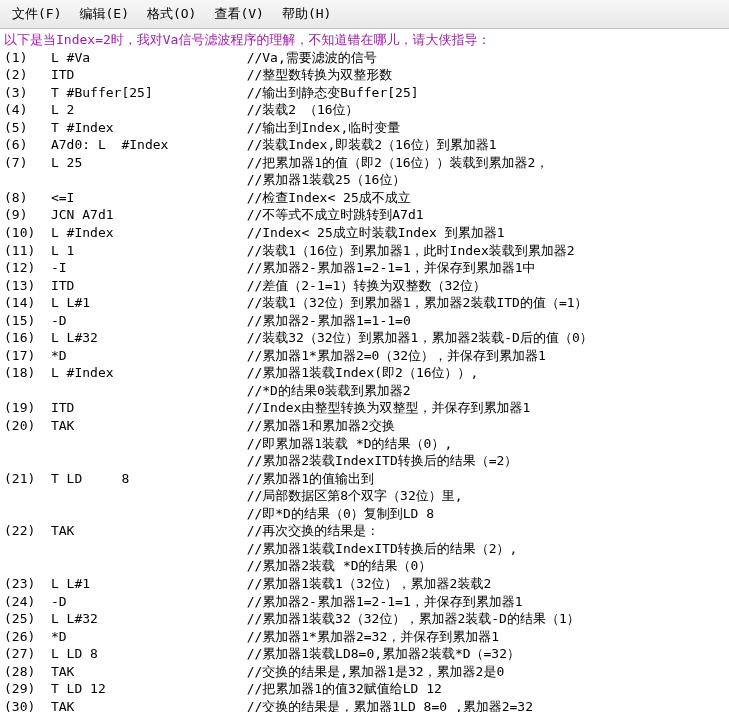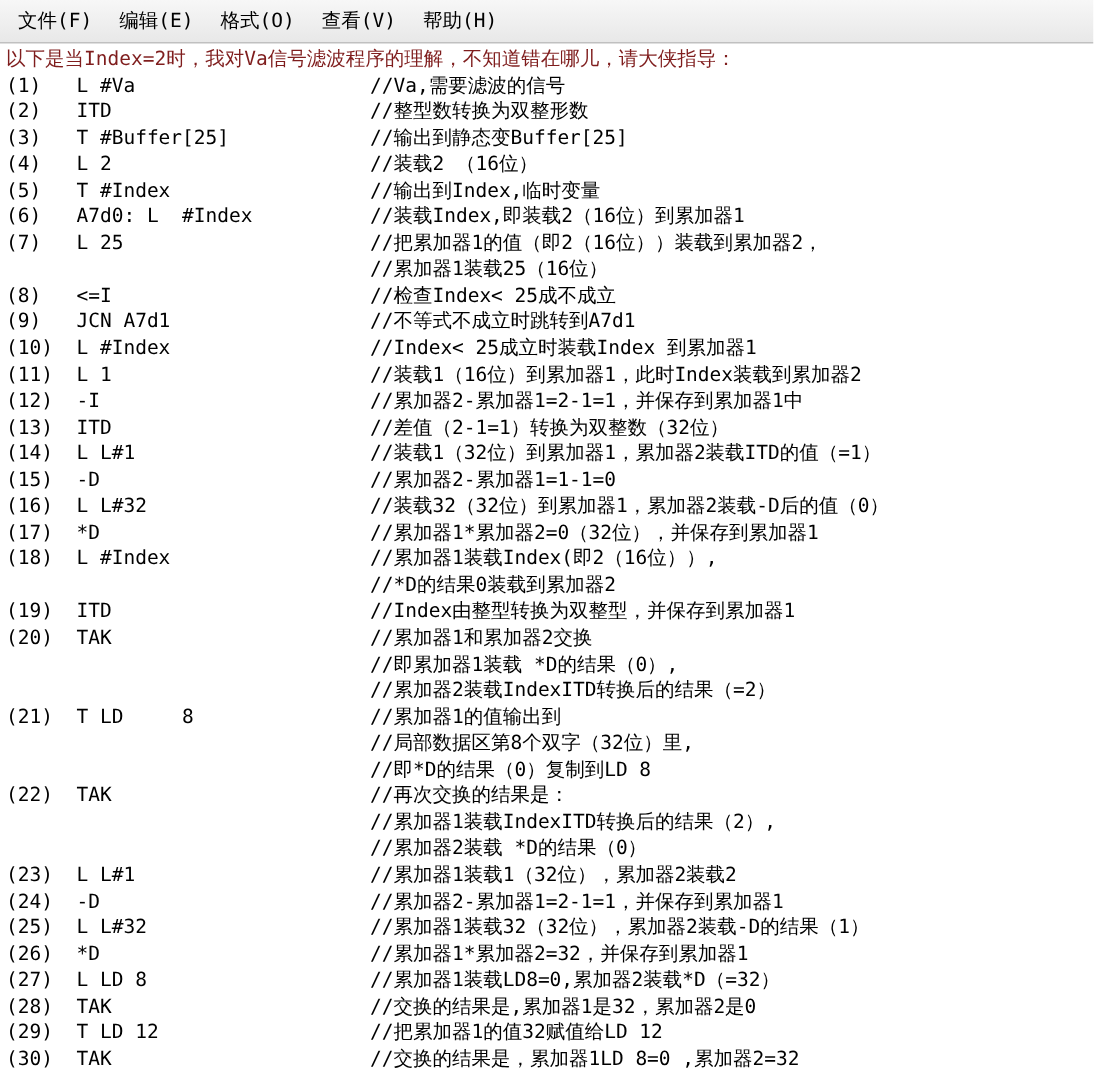--- a/index.html
+++ b/index.html
@@ -21,21 +21,21 @@
       color: #000;
       cursor: default;
     }
     .content {
       padding: 2px 4px;
       white-space: pre;
       font-family: "SimSun", "宋体", monospace;
       line-height: 1.35;
       color: #000;
     }
-    .intro { color: #7f1d1d; }
+    .intro { color: #a21caf; }
   </style>
 </head>
 <body>
 
 <div class="menubar">
   <span class="menu-item">文件(F)</span>
   <span class="menu-item">编辑(E)</span>
   <span class="menu-item">格式(O)</span>
   <span class="menu-item">查看(V)</span>
   <span class="menu-item">帮助(H)</span>

